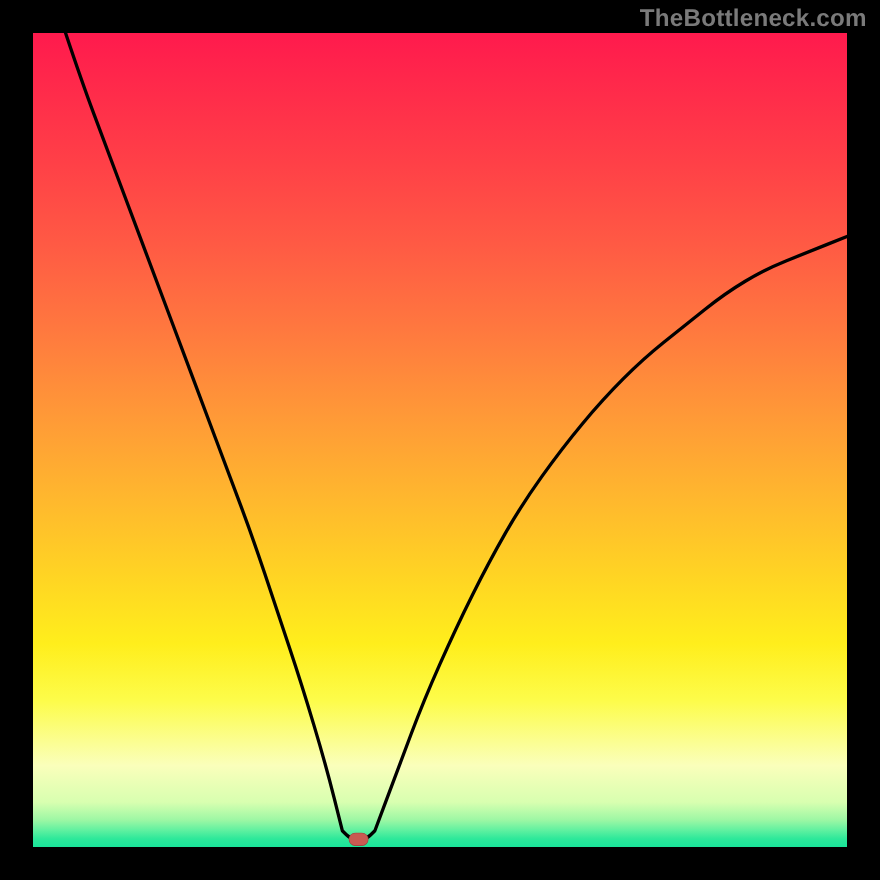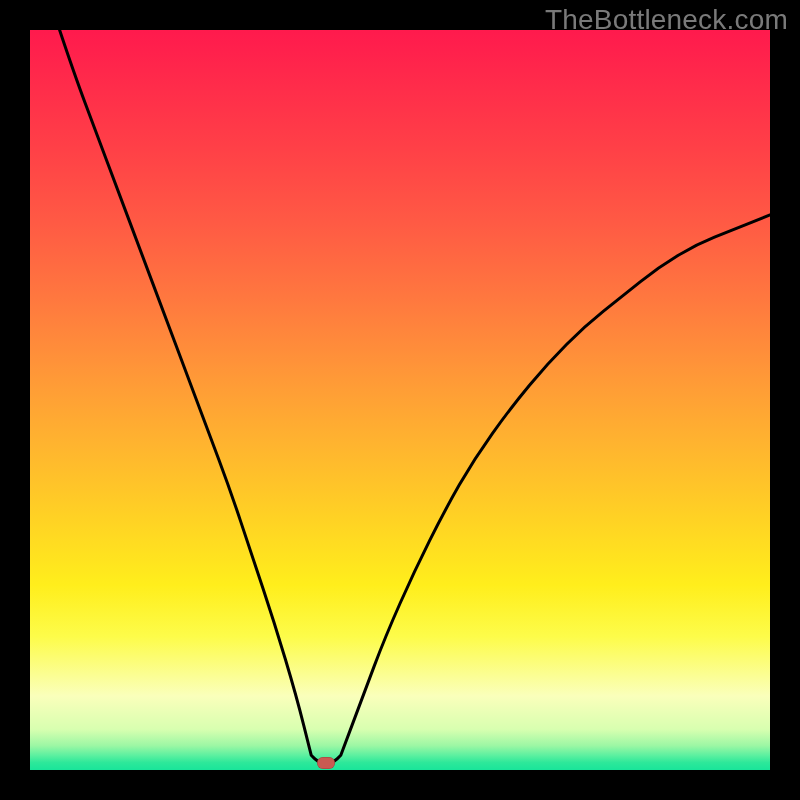--- a/index.html
+++ b/index.html
@@ -15,22 +15,22 @@
     position: relative;
     width: 800px;
     height: 800px;
     background: #000;
   }
   .watermark {
     position: absolute;
     top: 4px;
     right: 12px;
     color: #7a7a7a;
-    font-size: 28px;
-    font-weight: 400;
+    font-size: 22px;
+    font-weight: 700;
     letter-spacing: 0.2px;
     font-family: Arial, Helvetica, sans-serif;
     z-index: 20;
   }
   
   .plot {
     position: absolute;
     left: 30px;
     top: 30px;
     width: 740px;

